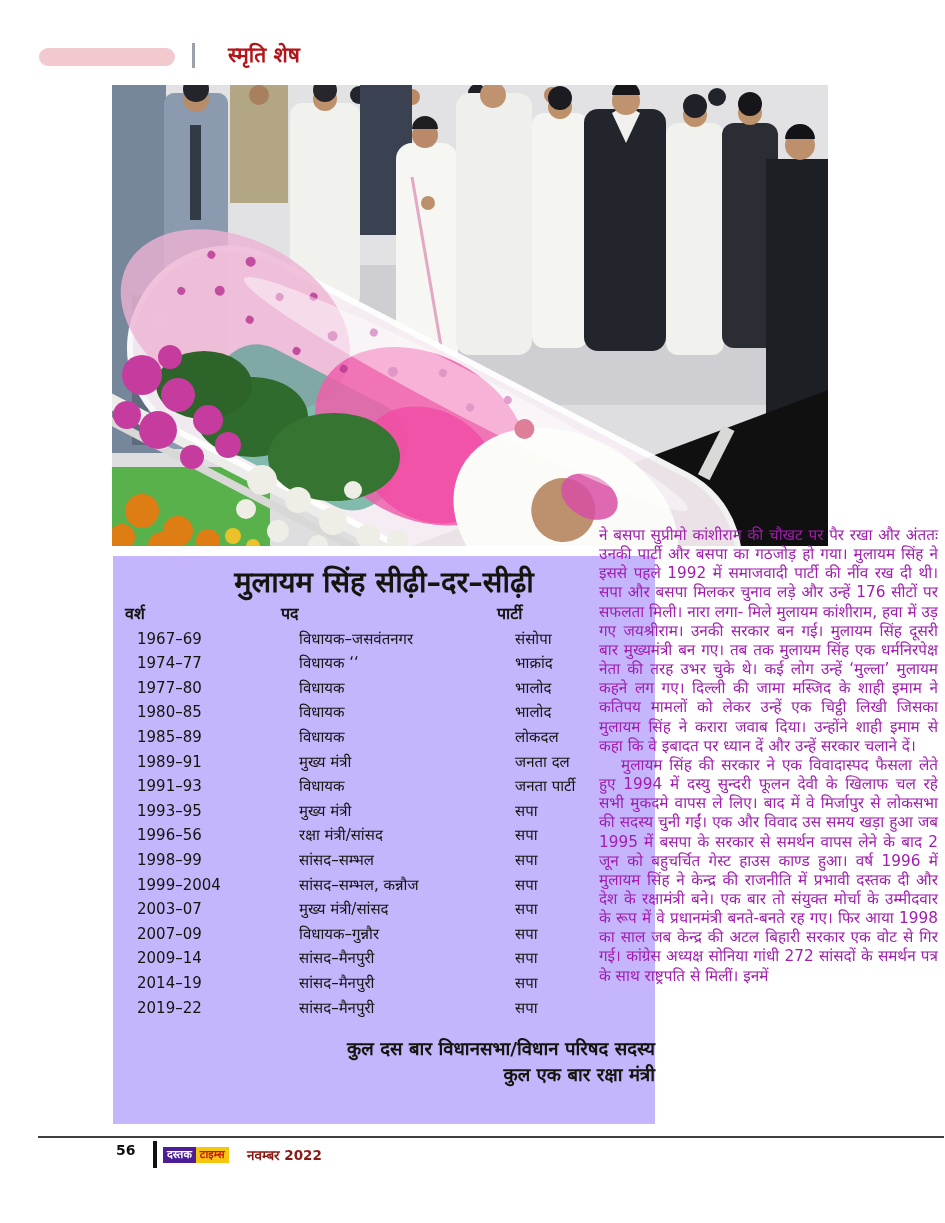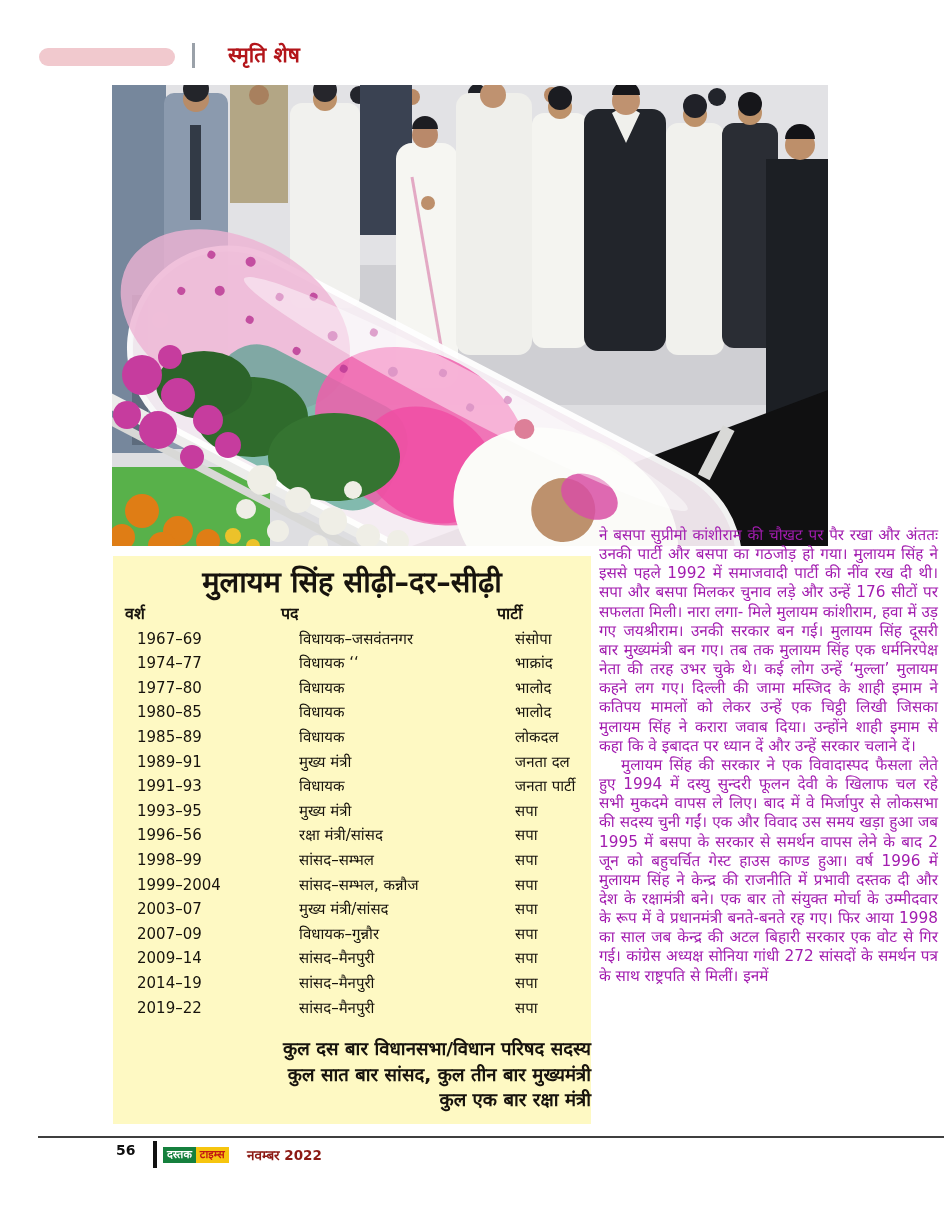--- a/index.html
+++ b/index.html
@@ -13,41 +13,41 @@
   
   .masthead-pill{position:absolute;left:39px;top:48px;width:136px;height:18px;
     border-radius:9px;background:#f1c9ce;}
   .head-divider{position:absolute;left:192px;top:43px;width:3px;height:25px;background:#9aa1a9;}
   .section-label{position:absolute;left:228px;top:40px;font-size:21px;font-weight:bold;color:#b3151a;}
 
   
   .photo{position:absolute;left:112px;top:85px;width:716px;height:461px;overflow:hidden;background:#dedee1;}
 
   
-  .career-box{position:absolute;left:113px;top:556px;width:478px;height:568px;background:#fef9c3;color:#17130d;}
+  .career-box{position:absolute;left:113px;top:556px;width:542px;height:568px;background:#c4b5fd;color:#17130d;}
   .career-title{margin-top:6px;text-align:center;font-size:29px;font-weight:bold;line-height:40px;color:#17130d;}
   .crow{display:grid;grid-template-columns:162px 216px 1fr;padding-left:24px;
     font-size:15px;line-height:24.6px;white-space:nowrap;}
   .crow.headrow{font-size:16px;font-weight:bold;padding-left:6px;}
   .crow.headrow .c1{padding-left:6px;}
   .crow .c2{padding-right:4px;}
   .csummary{margin-top:16px;text-align:right;font-weight:bold;font-size:18.5px;line-height:25.5px;}
 
   
   .article{position:absolute;left:599px;top:526px;width:339px;font-size:15.3px;line-height:19.15px;
     text-align:justify;color:#a21caf;}
   .article p{margin:0;}
   .article p + p{text-indent:22px;}
 
   
   .footer-rule{position:absolute;left:38px;top:1136px;width:906px;height:2px;background:#3f3f3f;}
   .page-number{position:absolute;left:116px;top:1142px;font-size:14px;font-weight:bold;color:#101010;}
   .footer-bar{position:absolute;left:153px;top:1141px;width:4px;height:27px;background:#111;}
   .footer-logo{position:absolute;left:163px;top:1147px;height:16px;display:flex;align-items:stretch;font-weight:bold;}
-  .logo-red{background:#15803d;color:#fff;font-size:11px;line-height:16px;padding:0 4px;}
+  .logo-red{background:#4c1d95;color:#fff;font-size:11px;line-height:16px;padding:0 4px;}
   .logo-yellow{background:#f6c50e;color:#c21613;font-size:11px;line-height:16px;padding:0 4px;}
   .footer-issue{position:absolute;left:247px;top:1146px;font-size:13.5px;font-weight:bold;color:#8c1a14;}
 </style>
 </head>
 <body>
 
 <div class="page">
 
   <div class="masthead-pill"></div>
   <div class="head-divider"></div>
@@ -279,21 +279,20 @@
         <span class="c3">सपा</span>
       </div>
         <div class="crow">
         <span class="c1">2019–22</span>
         <span class="c2">सांसद–मैनपुरी</span>
         <span class="c3">सपा</span>
       </div>
       </div>
     <div class="csummary">
         <div>कुल दस बार विधानसभा/विधान परिषद सदस्य</div>
-        <div>कुल सात बार सांसद, कुल तीन बार मुख्यमंत्री</div>
         <div>कुल एक बार रक्षा मंत्री</div>
       </div>
   </div>
 
   <div class="article">
       <p>ने बसपा सुप्रीमो कांशीराम की चौखट पर पैर रखा और अंततः उनकी पार्टी और बसपा का गठजोड़ हो गया। मुलायम सिंह ने इससे पहले 1992 में समाजवादी पार्टी की नींव रख दी थी। सपा और बसपा मिलकर चुनाव लड़े और उन्हें 176 सीटों पर सफलता मिली। नारा लगा- मिले मुलायम कांशीराम, हवा में उड़ गए जयश्रीराम। उनकी सरकार बन गई। मुलायम सिंह दूसरी बार मुख्यमंत्री बन गए। तब तक मुलायम सिंह एक धर्मनिरपेक्ष नेता की तरह उभर चुके थे। कई लोग उन्हें ‘मुल्ला’ मुलायम कहने लग गए। दिल्ली की जामा मस्जिद के शाही इमाम ने कतिपय मामलों को लेकर उन्हें एक चिट्ठी लिखी जिसका मुलायम सिंह ने करारा जवाब दिया। उन्होंने शाही इमाम से कहा कि वे इबादत पर ध्यान दें और उन्हें सरकार चलाने दें।</p>
       <p>मुलायम सिंह की सरकार ने एक विवादास्पद फैसला लेते हुए 1994 में दस्यु सुन्दरी फूलन देवी के खिलाफ चल रहे सभी मुकदमे वापस ले लिए। बाद में वे मिर्जापुर से लोकसभा की सदस्य चुनी गईं। एक और विवाद उस समय खड़ा हुआ जब 1995 में बसपा के सरकार से समर्थन वापस लेने के बाद 2 जून को बहुचर्चित गेस्ट हाउस काण्ड हुआ। वर्ष 1996 में मुलायम सिंह ने केन्द्र की राजनीति में प्रभावी दस्तक दी और देश के रक्षामंत्री बने। एक बार तो संयुक्त मोर्चा के उम्मीदवार के रूप में वे प्रधानमंत्री बनते-बनते रह गए। फिर आया 1998 का साल जब केन्द्र की अटल बिहारी सरकार एक वोट से गिर गई। कांग्रेस अध्यक्ष सोनिया गांधी 272 सांसदों के समर्थन पत्र के साथ राष्ट्रपति से मिलीं। इनमें</p>
     </div>
 
   <div class="footer-rule"></div>

